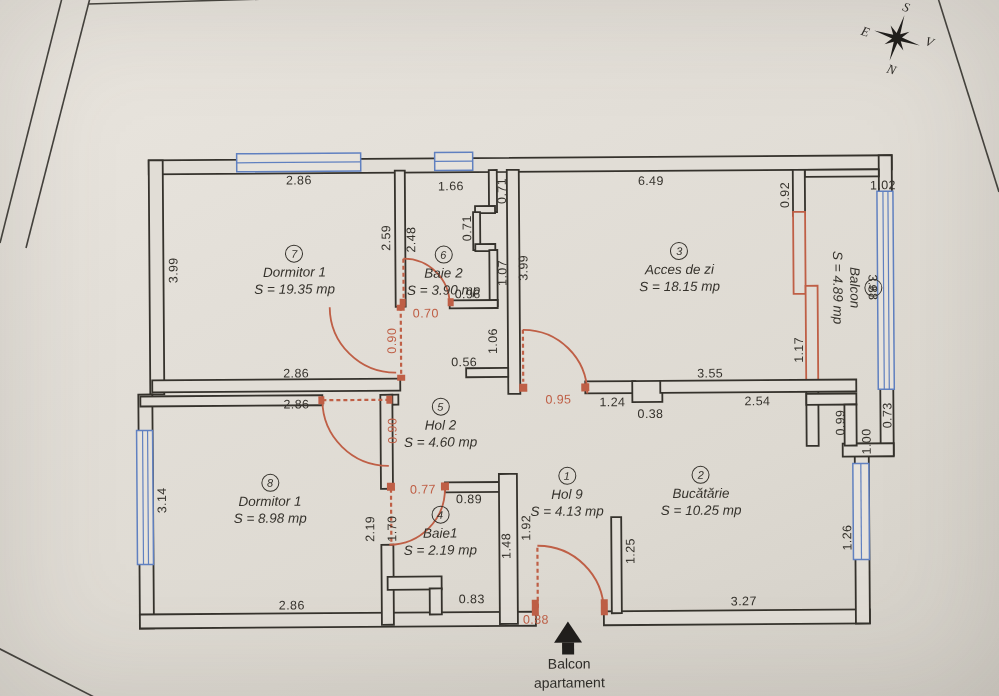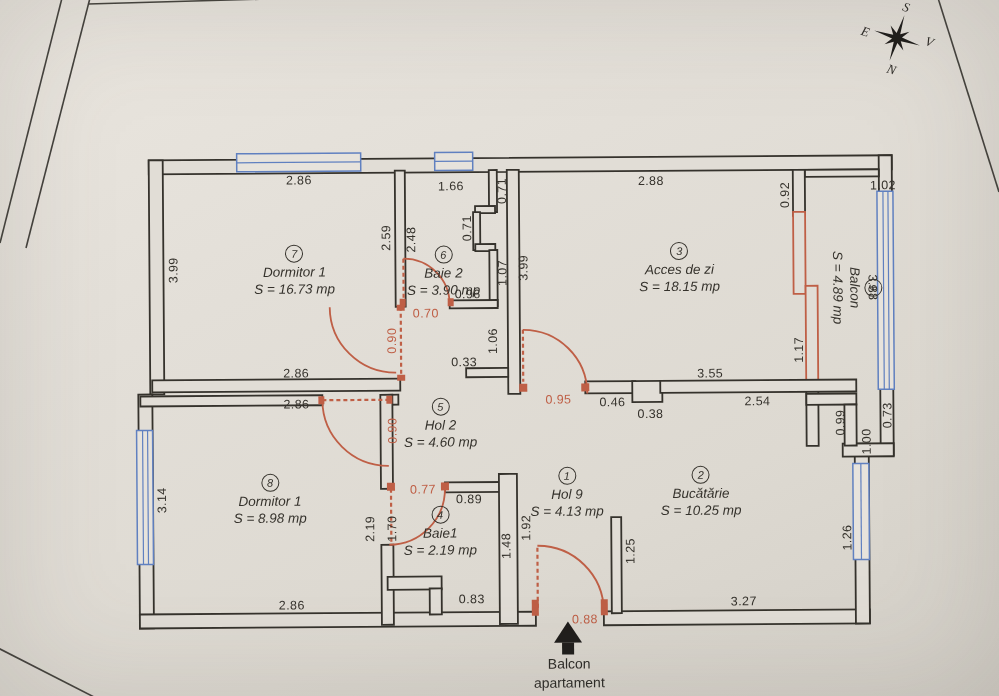--- a/index.html
+++ b/index.html
@@ -184,21 +184,21 @@
 
     <g fill="#1f1d1b">
       <polygon points="552,643 580,643 566,622"></polygon>
       <rect x="560" y="643" width="12" height="12"></rect>
     </g>
   </svg>
 
   <div class="room" style="left:295px;top:270px">
     <span class="num">7</span>
     <div>Dormitor 1</div>
-    <div>S = 16.73 mp</div>
+    <div>S = 19.35 mp</div>
   </div>
   <div class="room" style="left:444px;top:272px">
     <span class="num">6</span>
     <div>Baie 2</div>
     <div>S = 3.90 mp</div>
   </div>
   <div class="room" style="left:680px;top:270px">
     <span class="num">3</span>
     <div>Acces de zi</div>
     <div>S = 18.15 mp</div>
@@ -229,37 +229,37 @@
     <div>S = 4.13 mp</div>
   </div>
   <div class="room" style="left:700px;top:494px">
     <span class="num">2</span>
     <div>Bucătărie</div>
     <div>S = 10.25 mp</div>
   </div>
 
   <span class="dim" style="left:300px;top:179px">2.86</span>
   <span class="dim" style="left:452px;top:186px">1.66</span>
-  <span class="dim" style="left:652px;top:182px">2.88</span>
+  <span class="dim" style="left:652px;top:182px">6.49</span>
   <span class="dim" style="left:884px;top:188px">1.02</span>
   <span class="dim v" style="left:174px;top:268px">3.99</span>
   <span class="dim v" style="left:387px;top:237px">2.59</span>
   <span class="dim v" style="left:412px;top:239px">2.48</span>
   <span class="dim v" style="left:503px;top:191px">0.71</span>
   <span class="dim v" style="left:468px;top:228px">0.71</span>
   <span class="dim v" style="left:503px;top:273px">1.07</span>
   <span class="dim" style="left:468px;top:294px">0.96</span>
   <span class="dim v" style="left:524px;top:268px">3.99</span>
   <span class="dim v" style="left:786px;top:197px">0.92</span>
   <span class="dim v" style="left:799px;top:352px">1.17</span>
   <span class="dim v90" style="left:873px;top:290px">3.88</span>
   <span class="dim v" style="left:493px;top:341px">1.06</span>
-  <span class="dim" style="left:464px;top:362px">0.33</span>
+  <span class="dim" style="left:464px;top:362px">0.56</span>
   <span class="dim" style="left:710px;top:375px">3.55</span>
-  <span class="dim" style="left:612px;top:403px">0.46</span>
+  <span class="dim" style="left:612px;top:403px">1.24</span>
   <span class="dim" style="left:650px;top:415px">0.38</span>
   <span class="dim" style="left:757px;top:403px">2.54</span>
   <span class="dim v" style="left:840px;top:425px">0.99</span>
   <span class="dim v" style="left:887px;top:418px">0.73</span>
   <span class="dim v" style="left:866px;top:444px">1.00</span>
   <span class="dim" style="left:296px;top:372px">2.86</span>
   <span class="dim" style="left:296px;top:403px">2.86</span>
   <span class="dim v" style="left:161px;top:498px">3.14</span>
   <span class="dim v" style="left:369px;top:528px">2.19</span>
   <span class="dim v" style="left:391px;top:528px">1.70</span>
@@ -270,21 +270,21 @@
   <span class="dim v" style="left:629px;top:552px">1.25</span>
   <span class="dim v" style="left:846px;top:540px">1.26</span>
   <span class="dim" style="left:290px;top:604px">2.86</span>
   <span class="dim" style="left:742px;top:603px">3.27</span>
 
   <span class="dim red" style="left:426px;top:313px">0.70</span>
   <span class="dim red v" style="left:392px;top:340px">0.90</span>
   <span class="dim red v" style="left:392px;top:430px">0.90</span>
   <span class="dim red" style="left:422px;top:489px">0.77</span>
   <span class="dim red" style="left:558px;top:400px">0.95</span>
-  <span class="dim red" style="left:583px;top:620px">0.88</span>
+  <span class="dim red" style="left:534px;top:620px">0.88</span>
 
   <div id="entrance-label">
     <div>Balcon</div>
     <div>apartament</div>
   </div>
 
 </div>
 
 <div id="vignette"></div>
 

